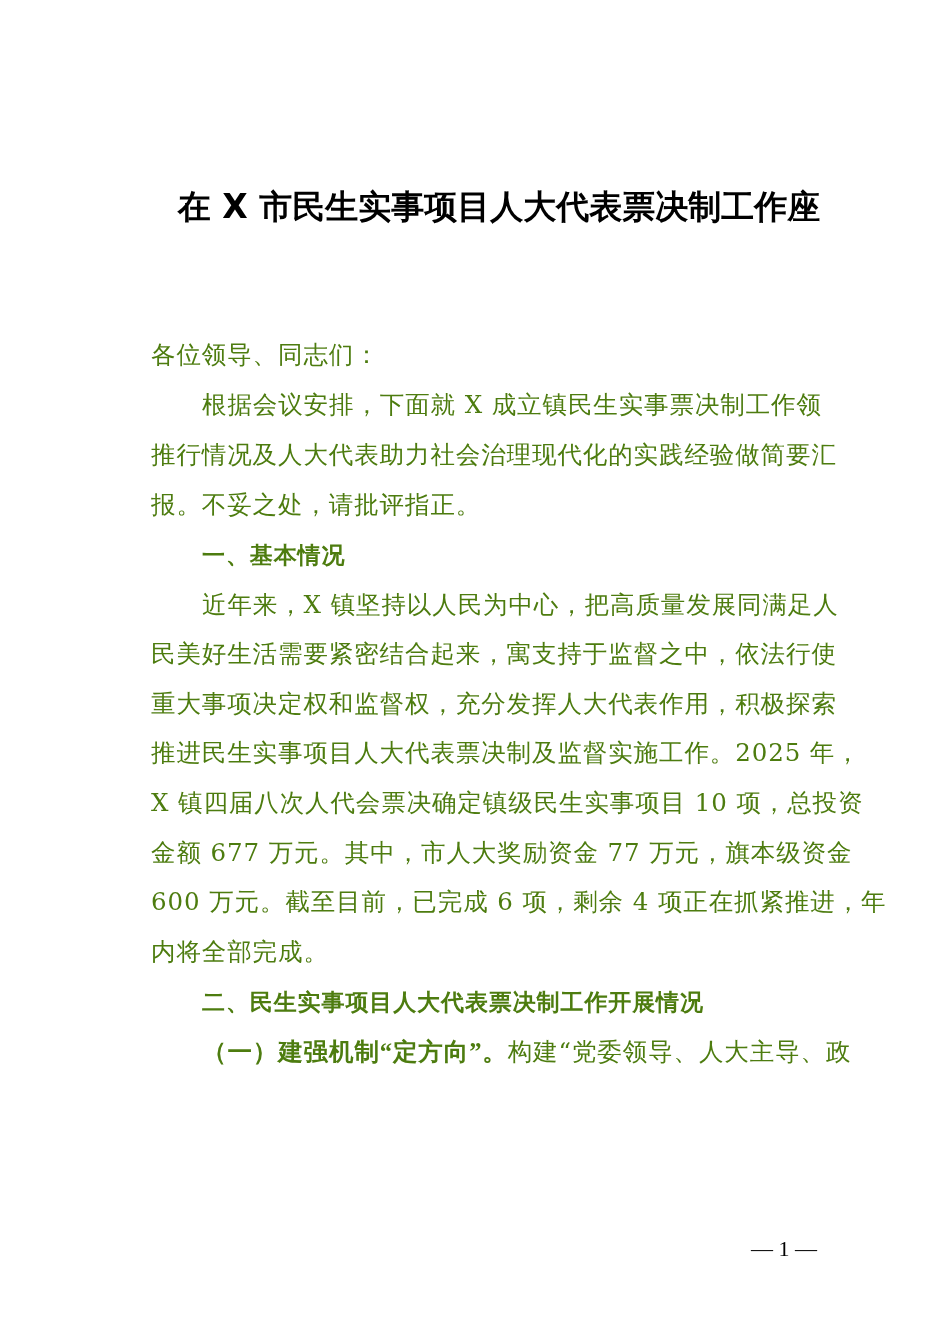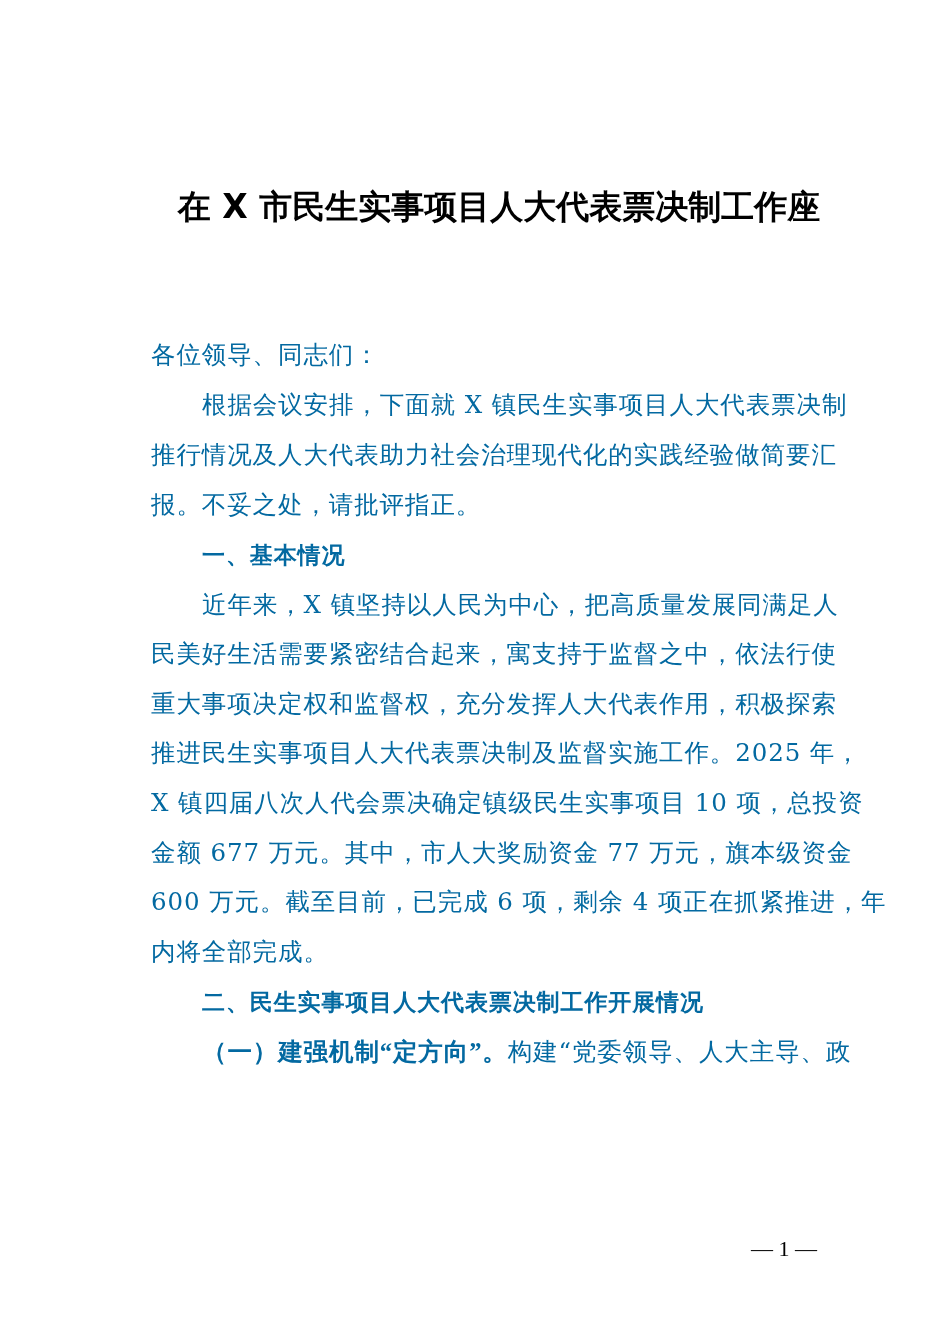--- a/index.html
+++ b/index.html
@@ -7,42 +7,42 @@
     .page { position: absolute; left: 0; top: 0; width: 950px; height: 1148px; background: #ffffff; color: #000000; margin-left: 24px; }
     .title {
       position: absolute; left: 0; width: 950px; text-align: center;
       font-family: "DejaVu Sans", "Liberation Sans", sans-serif;
       font-weight: bold; font-size: 33px; line-height: 40px; color: #000;
       white-space: nowrap; letter-spacing: 0px;
     }
     .line {
       position: absolute; left: 127px; width: 720px;
       font-family: "DejaVu Serif", "Liberation Serif", serif;
-      font-size: 24.5px; line-height: 34px; color: #0369a1;
+      font-size: 24.5px; line-height: 34px; color: #4d7c0f;
       white-space: nowrap; letter-spacing: 0.9px;
     }
     .line.indent { left: 178px; }
     .line.h1 { font-family: "DejaVu Sans", "Liberation Sans", sans-serif; font-weight: bold; font-size: 23px; }
     .bold { font-family: Liberation Serif, serif; font-weight: bold; }
     .footer {
       position: absolute; left: 720px; top: 1236px; width: 80px; text-align: center;
       font-family: "Liberation Serif", "DejaVu Serif", serif; font-size: 22px; color: #000;
       white-space: nowrap;
     }
   </style>
 </head>
 <body>
 
 <div class="page">
 
   <div class="title" style="top:187px;">在 X 市民生实事项目人大代表票决制工作座</div>
 
   <div class="line" style="top:338px;">各位领导、同志们：</div>
 
-  <div class="line indent" style="top:388px;">根据会议安排，下面就 X 镇民生实事项目人大代表票决制</div>
+  <div class="line indent" style="top:388px;">根据会议安排，下面就 X 成立镇民生实事票决制工作领</div>
   <div class="line" style="top:438px;">推行情况及人大代表助力社会治理现代化的实践经验做简要汇</div>
   <div class="line" style="top:488px;">报。不妥之处，请批评指正。</div>
 
   <div class="line indent h1" style="top:538px;">一、基本情况</div>
 
   <div class="line indent" style="top:588px;">近年来，X 镇坚持以人民为中心，把高质量发展同满足人</div>
   <div class="line" style="top:637px;">民美好生活需要紧密结合起来，寓支持于监督之中，依法行使</div>
   <div class="line" style="top:687px;">重大事项决定权和监督权，充分发挥人大代表作用，积极探索</div>
   <div class="line" style="top:736px;">推进民生实事项目人大代表票决制及监督实施工作。2025 年，</div>
   <div class="line" style="top:786px;">X 镇四届八次人代会票决确定镇级民生实事项目 10 项，总投资</div>

